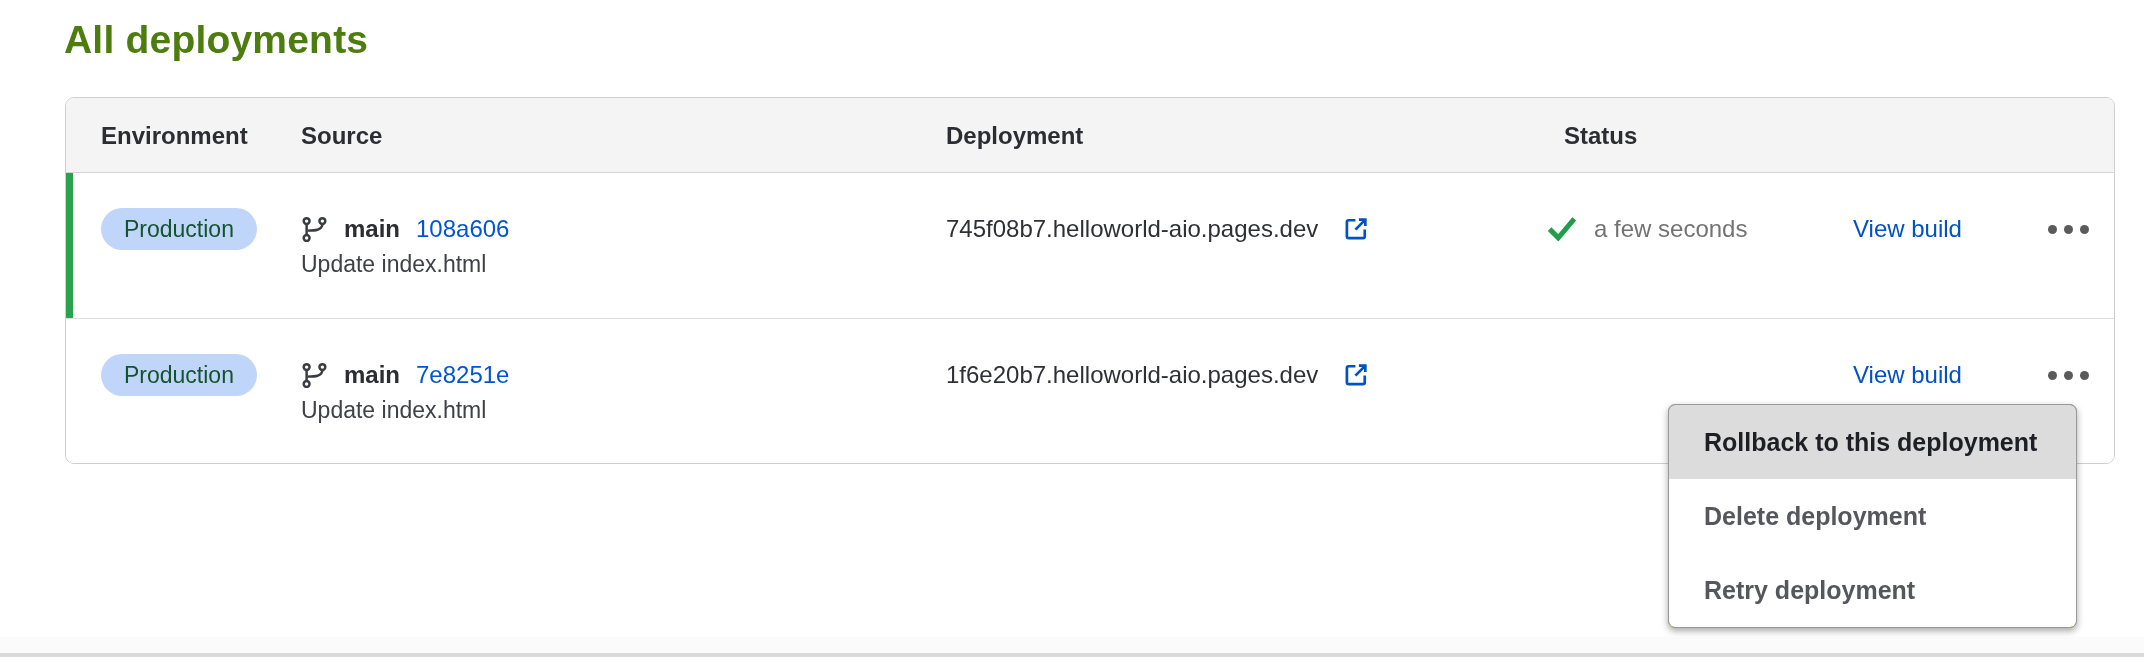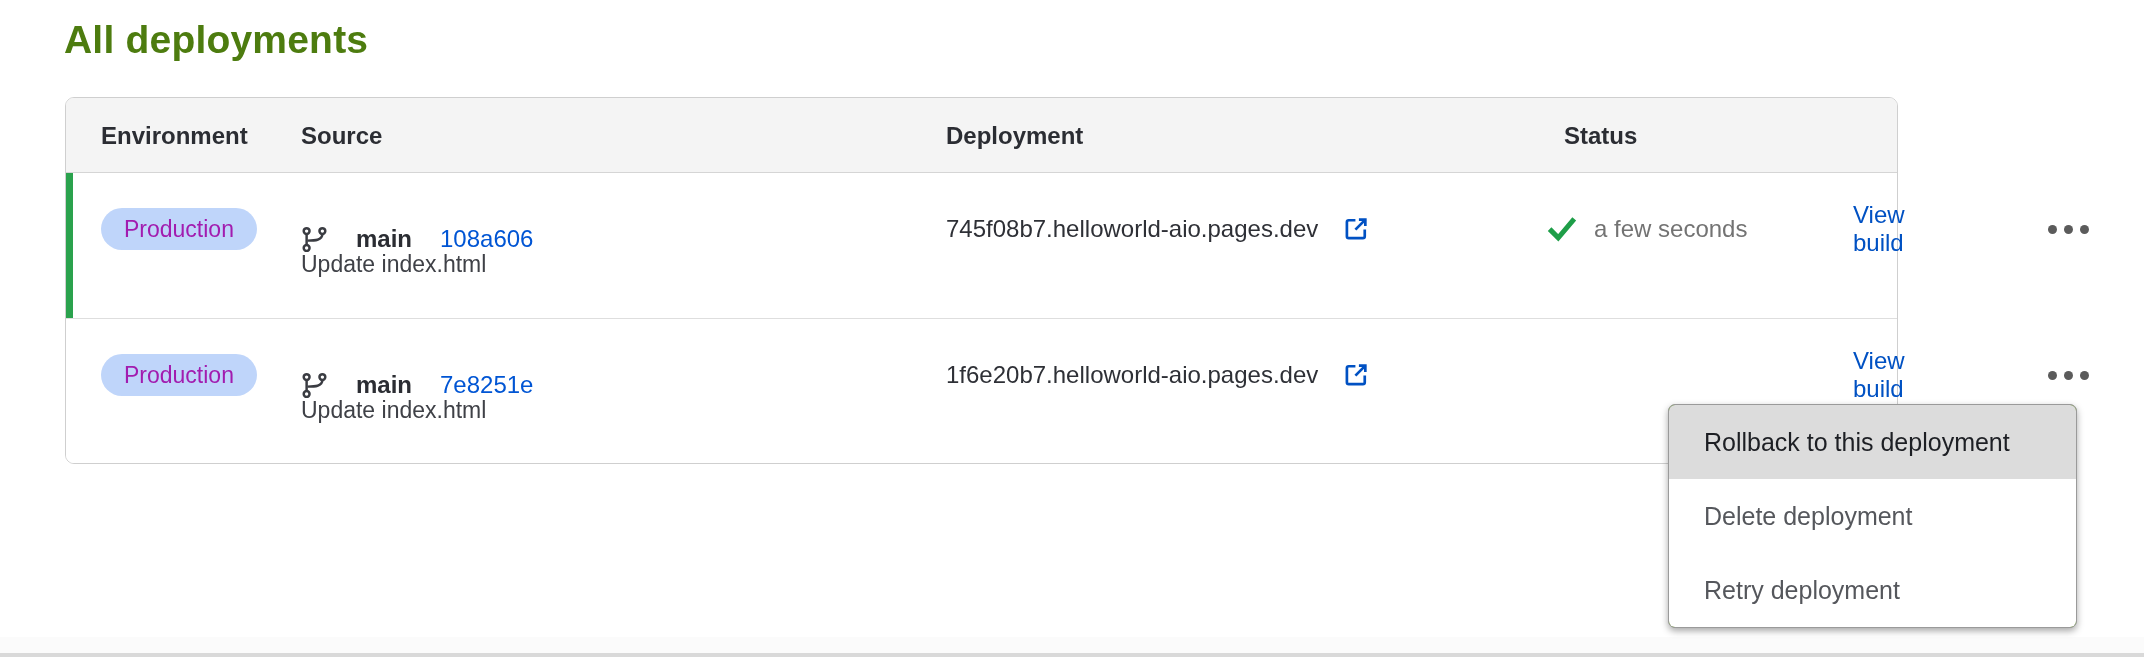--- a/index.html
+++ b/index.html
@@ -5,64 +5,64 @@
   * { margin:0; padding:0; box-sizing:border-box; }
   html,body { width:2144px; height:662px; background:#ffffff;
     font-family:"Liberation Sans","DejaVu Sans",sans-serif; color:#24262b;
     overflow:hidden; position:relative; }
   .page { position:absolute; inset:0; width:2144px; height:662px; }
 
   .page-title { position:absolute; left:64px; top:18px; font-size:39px;
     font-weight:600; color:#4d7c0f; letter-spacing:.2px; }
 
   
-  .deploy-table { position:absolute; left:65px; top:97px; width:1833px;
+  .deploy-table { position:absolute; left:65px; top:97px; width:2050px;
     border:1px solid #cfcfcf; border-radius:9px; background:#fff; }
   .thead { position:relative; height:75px; background:#f4f4f4;
     border-bottom:1px solid #d5d5d5; border-radius:8px 8px 0 0; }
   .th { position:absolute; top:0; height:75px; display:flex; align-items:center;
     font-size:24px; font-weight:600; color:#2b2d33; }
   .th-env   { left:35px; }
   .th-src   { left:235px; }
   .th-dep   { left:880px; }
   .th-stat  { left:1481px;margin-left:17px; }
 
   .trow { position:relative; height:145px; background:#fff; }
   .trow + .trow { border-top:1px solid #dedede; }
   .trow:last-child { border-radius:0 0 8px 8px; }
   .active-bar { position:absolute; left:0; top:0; width:7px; height:100%;
     background:#2aa24d; }
 
   .cell-line1 { position:absolute; top:35px; height:42px; display:flex;
     align-items:center; }
   .env-cell { left:35px; }
-  .src-cell { left:235px; gap:28px;margin-top:10px; }
+  .src-cell { left:235px; gap:16px; }
   .dep-cell { left:880px; gap:24px; }
   .stat-cell { left:1481px; gap:17px; }
   .viewbuild-cell { left:1787px; }
   .menu-btn { left:1962px; width:80px; justify-content:center; gap:7px;
     cursor:pointer; }
 
   .badge { height:42px; padding:0 23px; border-radius:21px;
-    background:#bfd5fa; color:#a21caf; font-size:23px; display:flex;
+    background:#bfd5fa; color:#14532d; font-size:23px; display:flex;
     align-items:center; }
   .branch-name { font-size:24px; font-weight:700; color:#2b2d33; }
   .commit-link { font-size:24px; color:#0055d4; cursor:pointer; }
   .commit-msg { position:absolute; left:235px; top:78px; font-size:23px;
     color:#3f4147; }
   .dep-url { font-size:24px; color:#2e3036; }
   .status-text { font-size:24px; color:#737373; }
   .link { font-size:24px; color:#0051c3; cursor:pointer; }
   .dot { width:9px; height:9px; border-radius:50%; background:#5b5b5b; }
   .icon { display:inline-flex; flex:none; }
 
   
   .context-menu { position:absolute; left:1668px; top:404px; width:409px;
     background:#4d7c0f; border:1px solid #9a9a9a; border-radius:7px;
-    box-shadow:0 3px 7px rgba(0,0,0,.35); z-index:10; overflow:hidden; }
+    box-shadow:0 3px 7px rgba(0,0,0,.35); z-index:10; overflow:hidden;font-weight:bold; }
   .menu-item { height:74px; display:flex; align-items:center;
     padding:0 35px; font-size:25px; color:#55575c; cursor:pointer;
     background:#fff; }
   .menu-item.highlighted { background:#dcdcdc; color:#1d1f24; }
 
   
   .footer-band { position:absolute; left:0; top:637px; width:2144px;
     height:16px; background:#fbfbfb; }
   .footer-line { position:absolute; left:0; top:653px; width:2144px;
     height:4px; background:#d9d9d9; }

